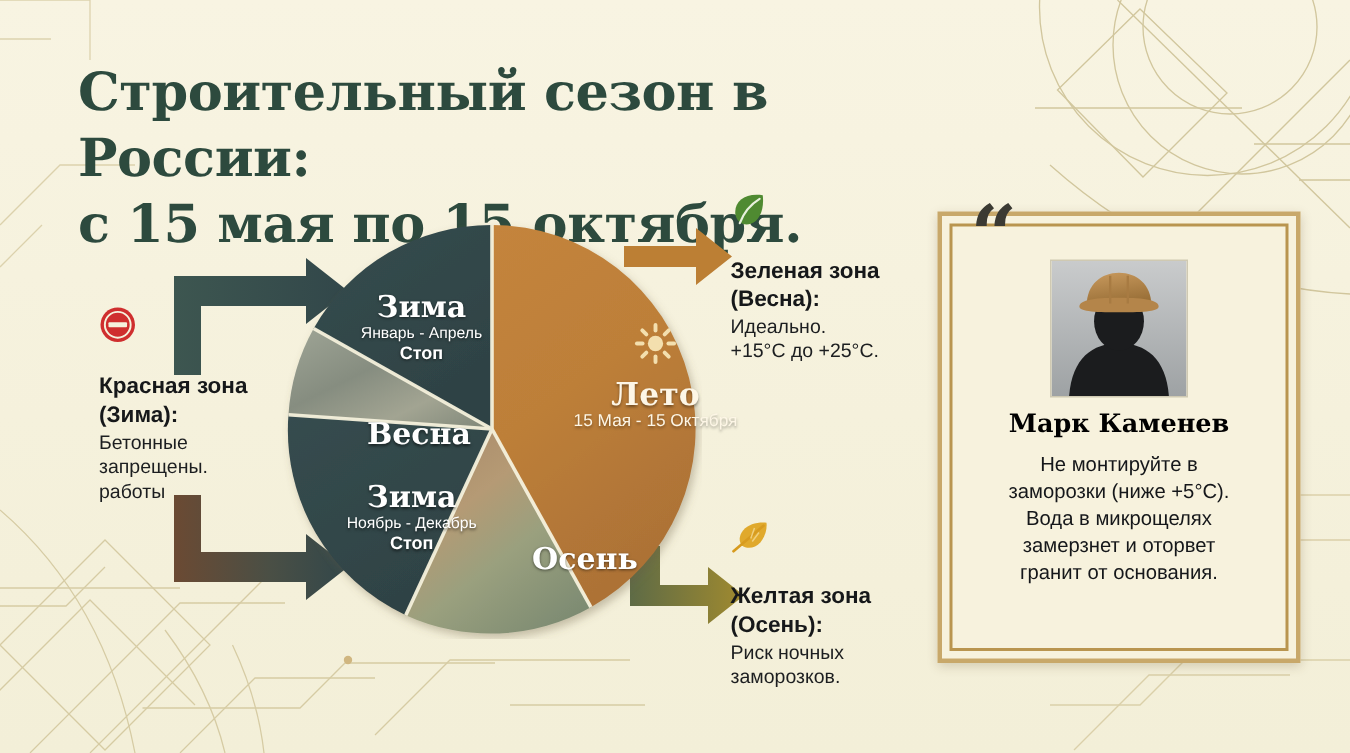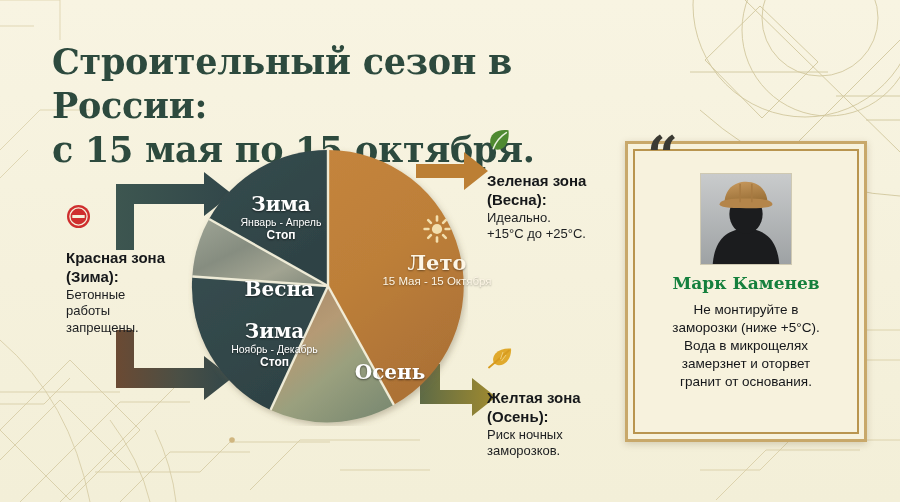--- a/index.html
+++ b/index.html
@@ -160,21 +160,21 @@
     width: 92px;
     height: 92px;
     margin: 12px auto 8px auto;
     display: block;
     border: 1px solid #cfc9b2;
   }
   .quote-name {
     font-family: "DejaVu Serif", "Liberation Serif", serif;
     font-weight: 700;
     font-size: 17px;
-    color: #15803d;
+    color: #000000;
     margin-bottom: 8px;
   }
   .quote-text {
     font-size: 13.5px;
     line-height: 1.33;
     color: #15171a;
   }
 </style>
 </head>
 <body>
@@ -365,22 +365,22 @@
       <circle cx="12.5" cy="12.5" r="11.5" fill="#cf2e2e"></circle>
       <circle cx="12.5" cy="12.5" r="8.6" fill="none" stroke="#f5f1dc" stroke-width="1.3"></circle>
       <rect x="6.3" y="10.9" width="12.4" height="3.2" rx="0.6" fill="#f5f1dc"></rect>
     </svg>
     <div class="callout-head">
       <div>Красная зона</div>
       <div>(Зима):</div>
     </div>
     <div class="callout-body">
       <div>Бетонные</div>
+      <div>запрещены.</div>
       <div>работы</div>
-      <div>запрещены.</div>
     </div>
   </div>
 
   <div class="callout" id="callout-green">
     <svg class="icon-badge" width="26" height="24" viewBox="0 0 26 24">
       <path d="M21.5 2.2 C10 0.5 2.5 6 3.2 14.4 C3.7 20 8.6 22.8 13.5 21.2 C19.6 19.2 22.6 11.3 21.5 2.2 Z" fill="#4f8a31"></path>
       <path d="M19.4 4.6 C13.5 8.2 8.8 13.8 6.2 20.8" stroke="#e8f1dd" stroke-width="1.5" fill="none" stroke-linecap="round"></path>
     </svg>
     <div class="callout-head">
       <div>Зеленая зона</div>

